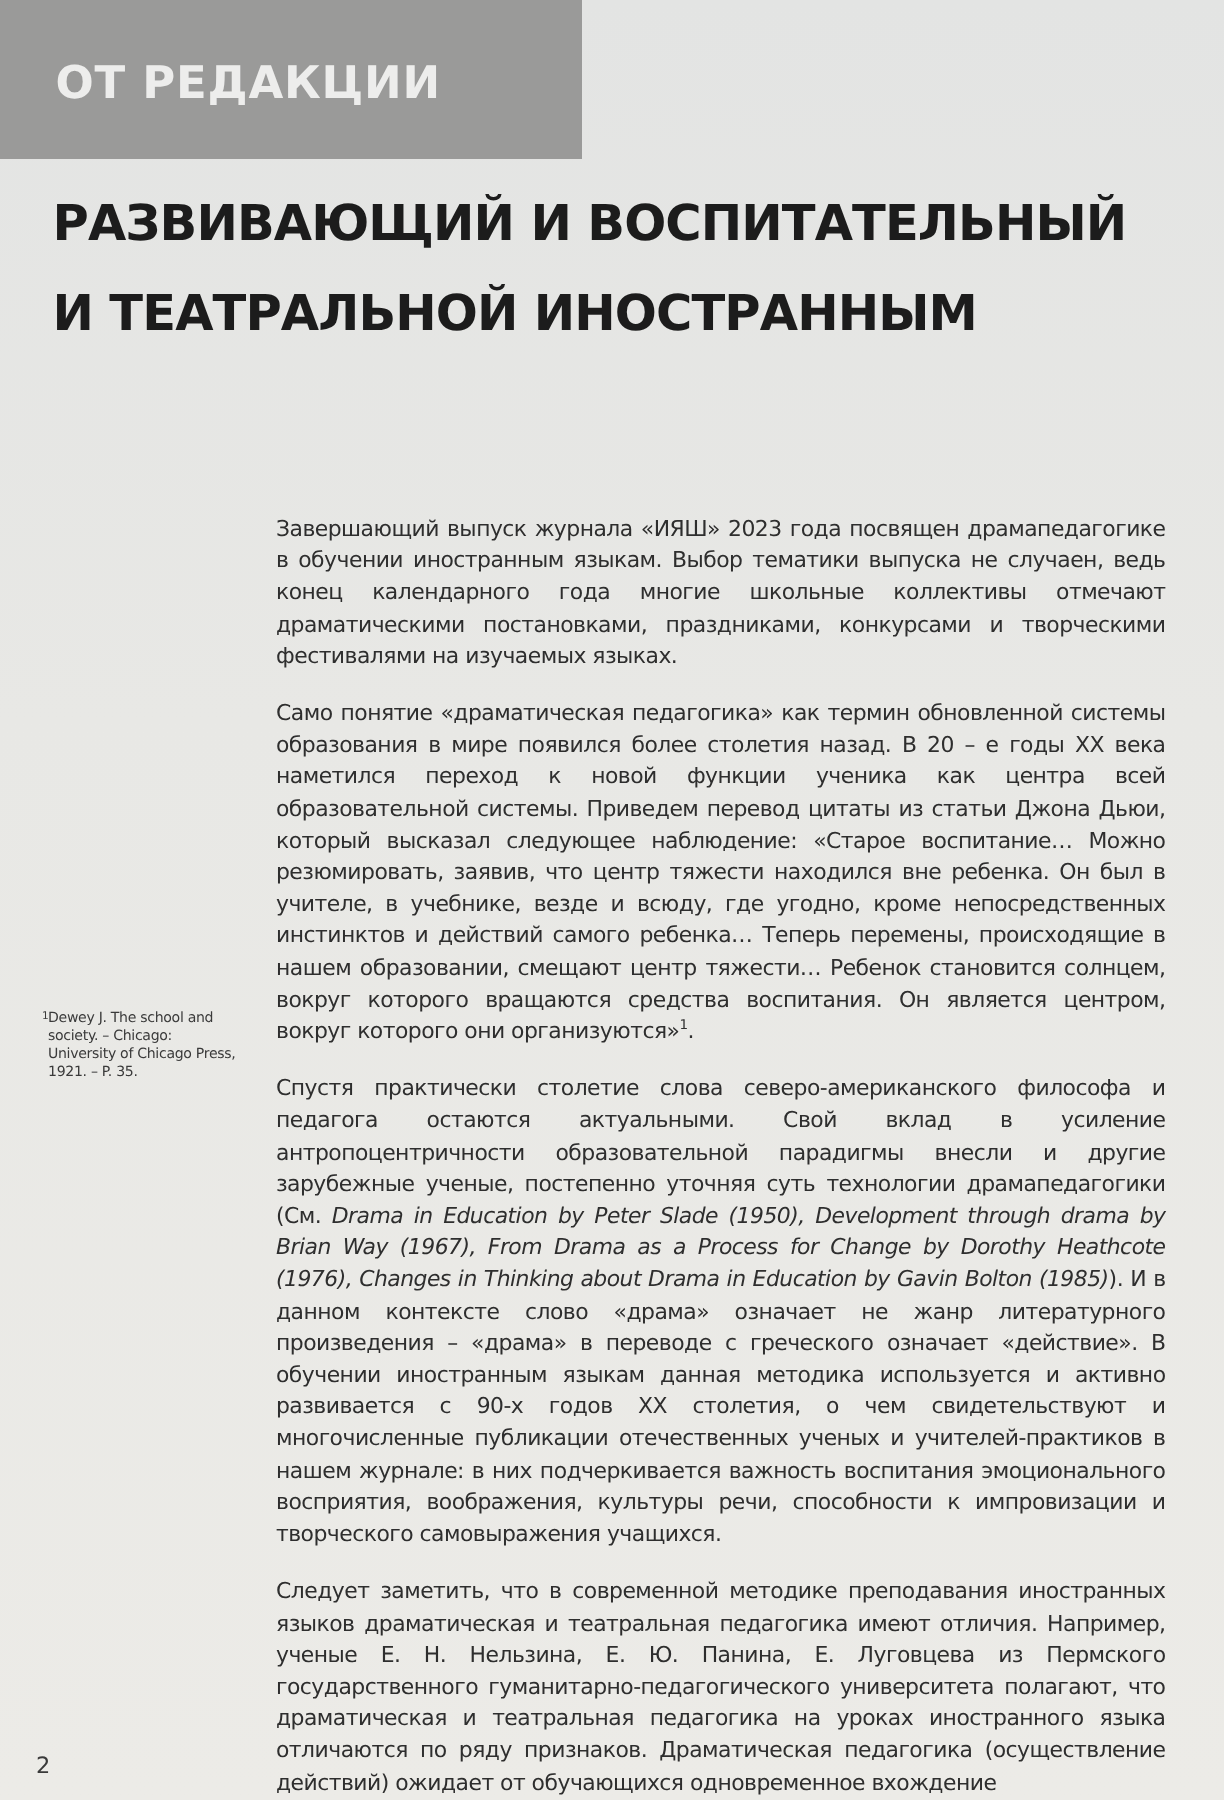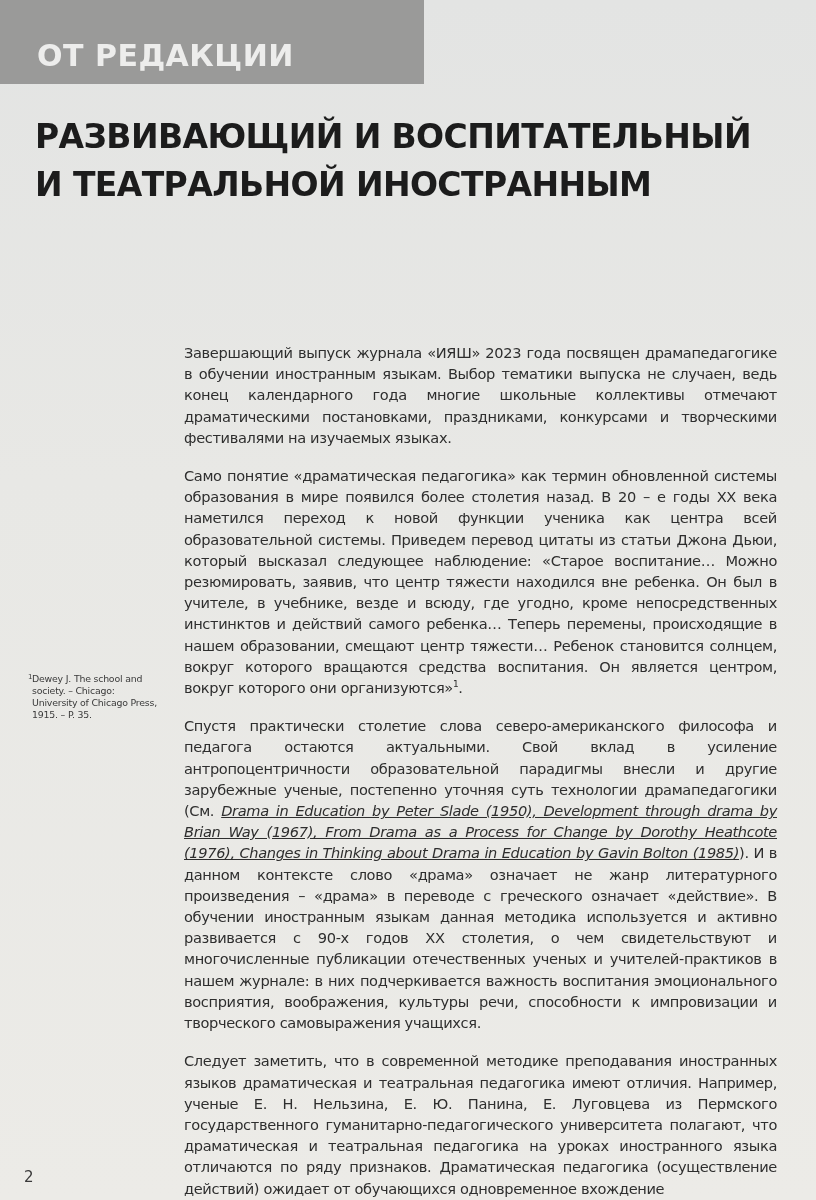--- a/index.html
+++ b/index.html
@@ -8,48 +8,47 @@
     background: #e6e6e3;
     font-family: "DejaVu Sans", sans-serif;
     color: #2a2a2a;
     position: relative;
   }
   .page {
     position: absolute; left: 0; top: 0; width: 816px; height: 1200px;
     background: linear-gradient(180deg, #e3e4e3 0%, #e8e8e5 40%, #ecebe7 100%);
   }
   .banner {
-    position: absolute; left: 0; top: 0; width: 388px; height: 84px;
+    position: absolute; left: 0; top: 0; width: 388px; height: 106px;
     background: #9a9a99;
-    padding-left: 36px;
   }
   .banner-label {
     position: absolute; left: 37px; top: 38px;
     font-family: "DejaVu Sans", sans-serif; font-weight: bold;
     font-size: 30px; letter-spacing: 0.5px; color: #ededec;
     line-height: 36px; white-space: nowrap;
   }
   .title {
     position: absolute; left: 35px; top: 113px; width: 720px;
     font-family: "DejaVu Sans", sans-serif; font-weight: bold;
     font-size: 33px; line-height: 48px; color: #1c1c1c;
     letter-spacing: -0.6px;
   }
-  .title div { white-space: nowrap; }
+  .title div { white-space: nowrap; margin-top: 12px; }
   .body {
     position: absolute; left: 184px; top: 342px; width: 608px;
     font-size: 14.6px; line-height: 21.2px; color: #2e2e2e;
     text-align: justify; letter-spacing: -0.35px;
   }
   .greeting {
     font-weight: bold; font-style: italic; font-size: 14.5px;
     color: #1c1c1c; letter-spacing: -0.3px;
   }
   .para { margin: 0 15px 17px 0; }
-  .para em { font-style: italic; text-decoration: underline; }
+  .para em { font-style: italic; }
   sup { font-size: 9px; line-height: 0; vertical-align: super; }
   .footnote {
     position: absolute; left: 32px; top: 673px; width: 125px;
     font-size: 9.4px; line-height: 12px; color: #3a3a3a; letter-spacing: -0.2px;
   }
   .footnote .mark { position: absolute; left: -4px; top: -2px; font-size: 7px; }
   .page-num {
     position: absolute; left: 24px; top: 1168px;
     font-size: 15px; color: #3a3a3a;
   }
@@ -70,17 +69,17 @@
 
   <div class="body">
     <p class="para"><span>Завершающий выпуск журнала «ИЯШ» 2023 года посвящен драмапедагогике в обучении иностранным языкам. Выбор тематики выпуска не случаен, ведь конец календарного года многие школьные коллективы отмечают драматическими постановками, праздниками, конкурсами и творческими фестивалями на изучаемых языках.</span></p>
     <p class="para"><span>Само понятие «драматическая педагогика» как термин обновленной системы образования в мире появился более столетия назад. В 20 – е годы XX века наметился переход к новой функции ученика как центра всей образовательной системы. Приведем перевод цитаты из статьи Джона Дьюи, который высказал следующее наблюдение: «Старое воспитание… Можно резюмировать, заявив, что центр тяжести находился вне ребенка. Он был в учителе, в учебнике, везде и всюду, где угодно, кроме непосредственных инстинктов и действий самого ребенка… Теперь перемены, происходящие в нашем образовании, смещают центр тяжести… Ребенок становится солнцем, вокруг которого вращаются средства воспитания. Он является центром, вокруг которого они организуются»</span><sup>1</sup>.</p>
     <p class="para"><span>Спустя практически столетие слова северо-американского философа и педагога остаются актуальными. Свой вклад в усиление антропоцентричности образовательной парадигмы внесли и другие зарубежные ученые, постепенно уточняя суть технологии драмапедагогики (См. </span><em>Drama in Education by Peter Slade (1950), Development through drama by Brian Way (1967), From Drama as a Process for Change by Dorothy Heathcote (1976), Changes in Thinking about Drama in Education by Gavin Bolton (1985)</em><span>). И в данном контексте слово «драма» означает не жанр литературного произведения – «драма» в переводе с греческого означает «действие». В обучении иностранным языкам данная методика используется и активно развивается с 90-х годов XX столетия, о чем свидетельствуют и многочисленные публикации отечественных ученых и учителей-практиков в нашем журнале: в них подчеркивается важность воспитания эмоционального восприятия, воображения, культуры речи, способности к импровизации и творческого самовыражения учащихся.</span></p>
     <p class="para"><span>Следует заметить, что в современной методике преподавания иностранных языков драматическая и театральная педагогика имеют отличия. Например, ученые Е. Н. Нельзина, Е. Ю. Панина, Е. Луговцева из Пермского государственного гуманитарно-педагогического университета полагают, что драматическая и театральная педагогика на уроках иностранного языка отличаются по ряду признаков. Драматическая педагогика (осуществление действий) ожидает от обучающихся одновременное вхождение</span></p>
   </div>
 
   <div class="footnote">
     <span class="mark">1</span>
-    <span>Dewey J. The school and society. – Chicago: University of Chicago Press, 1915. – P. 35.</span>
+    <span>Dewey J. The school and society. – Chicago: University of Chicago Press, 1921. – P. 35.</span>
   </div>
 
   <div class="page-num">2</div>
 </div>
 
 </body></html>

